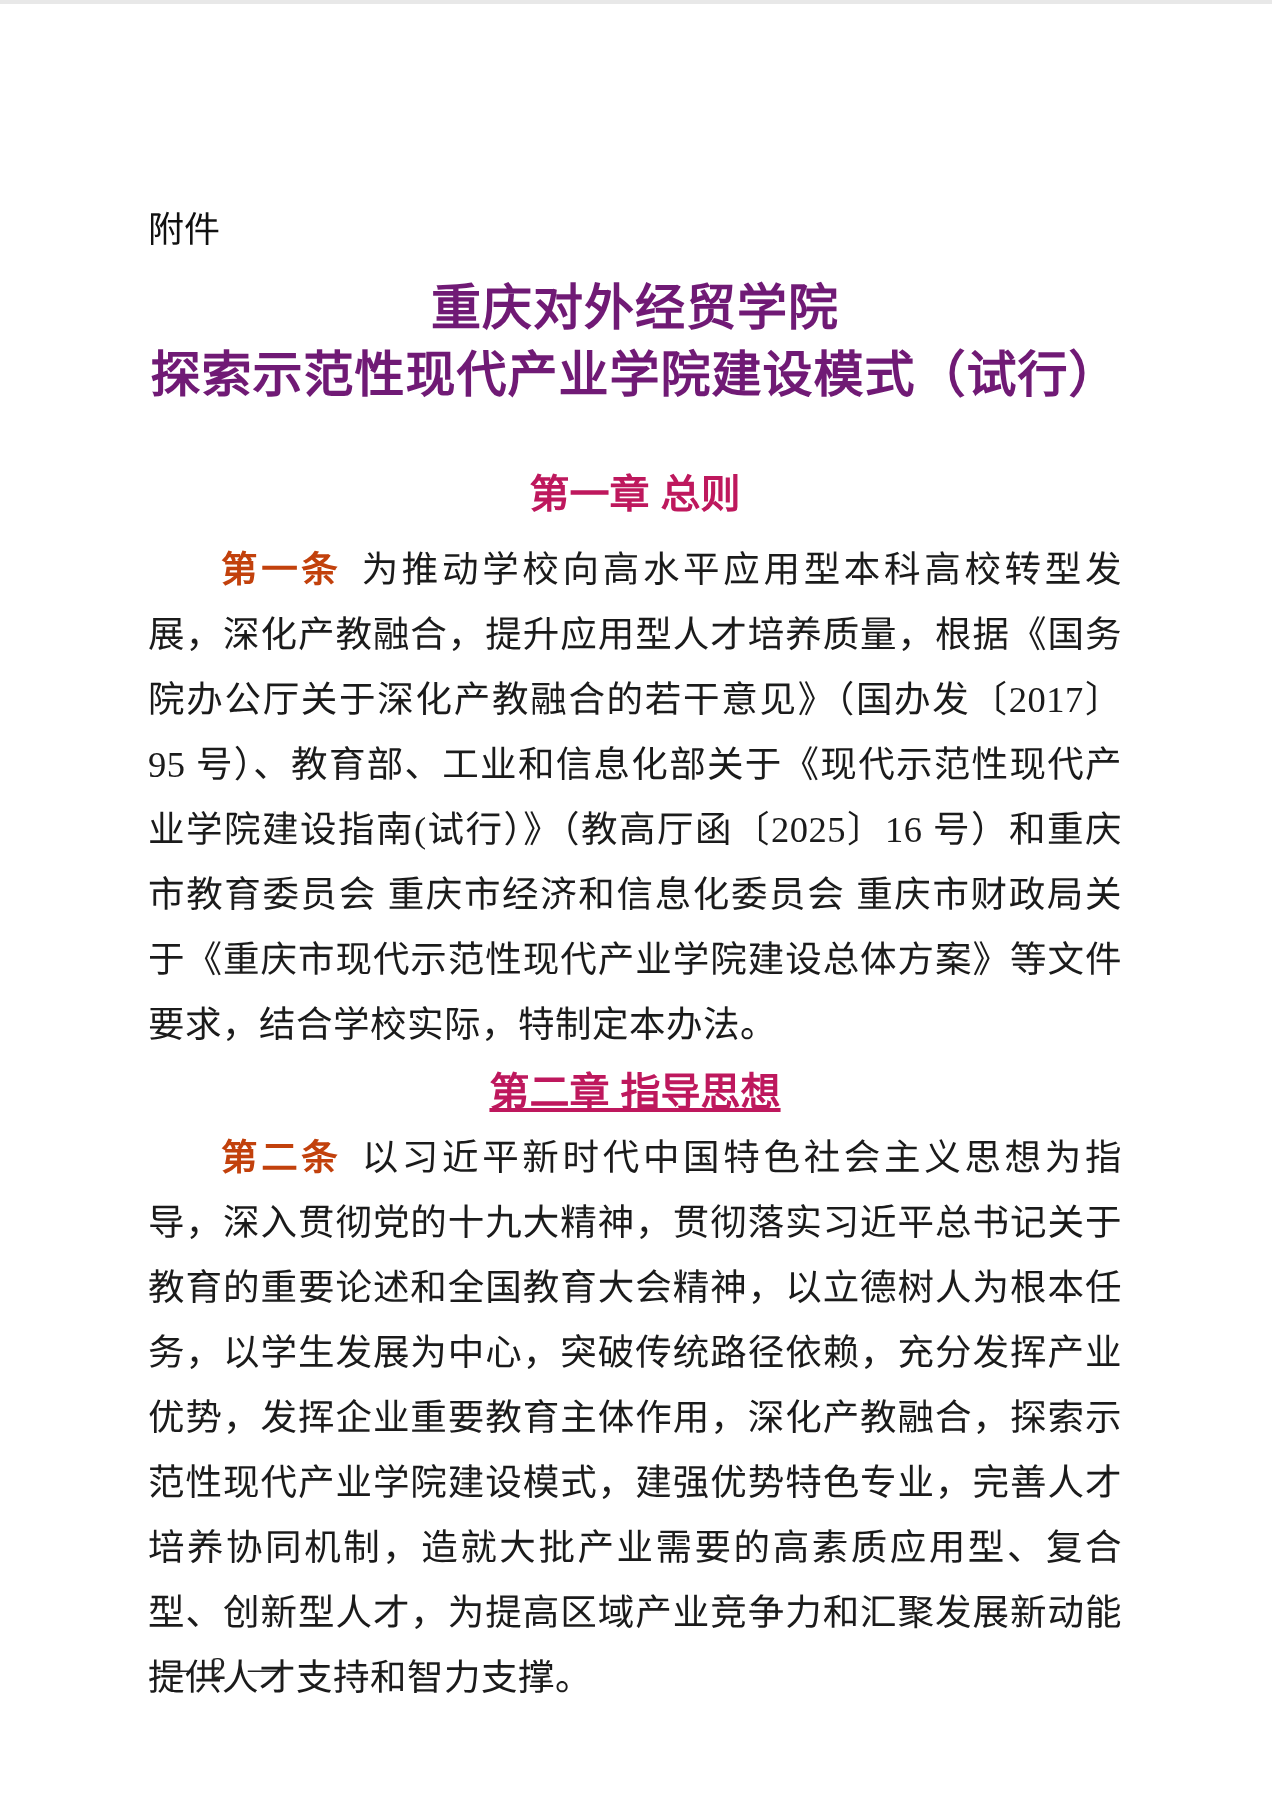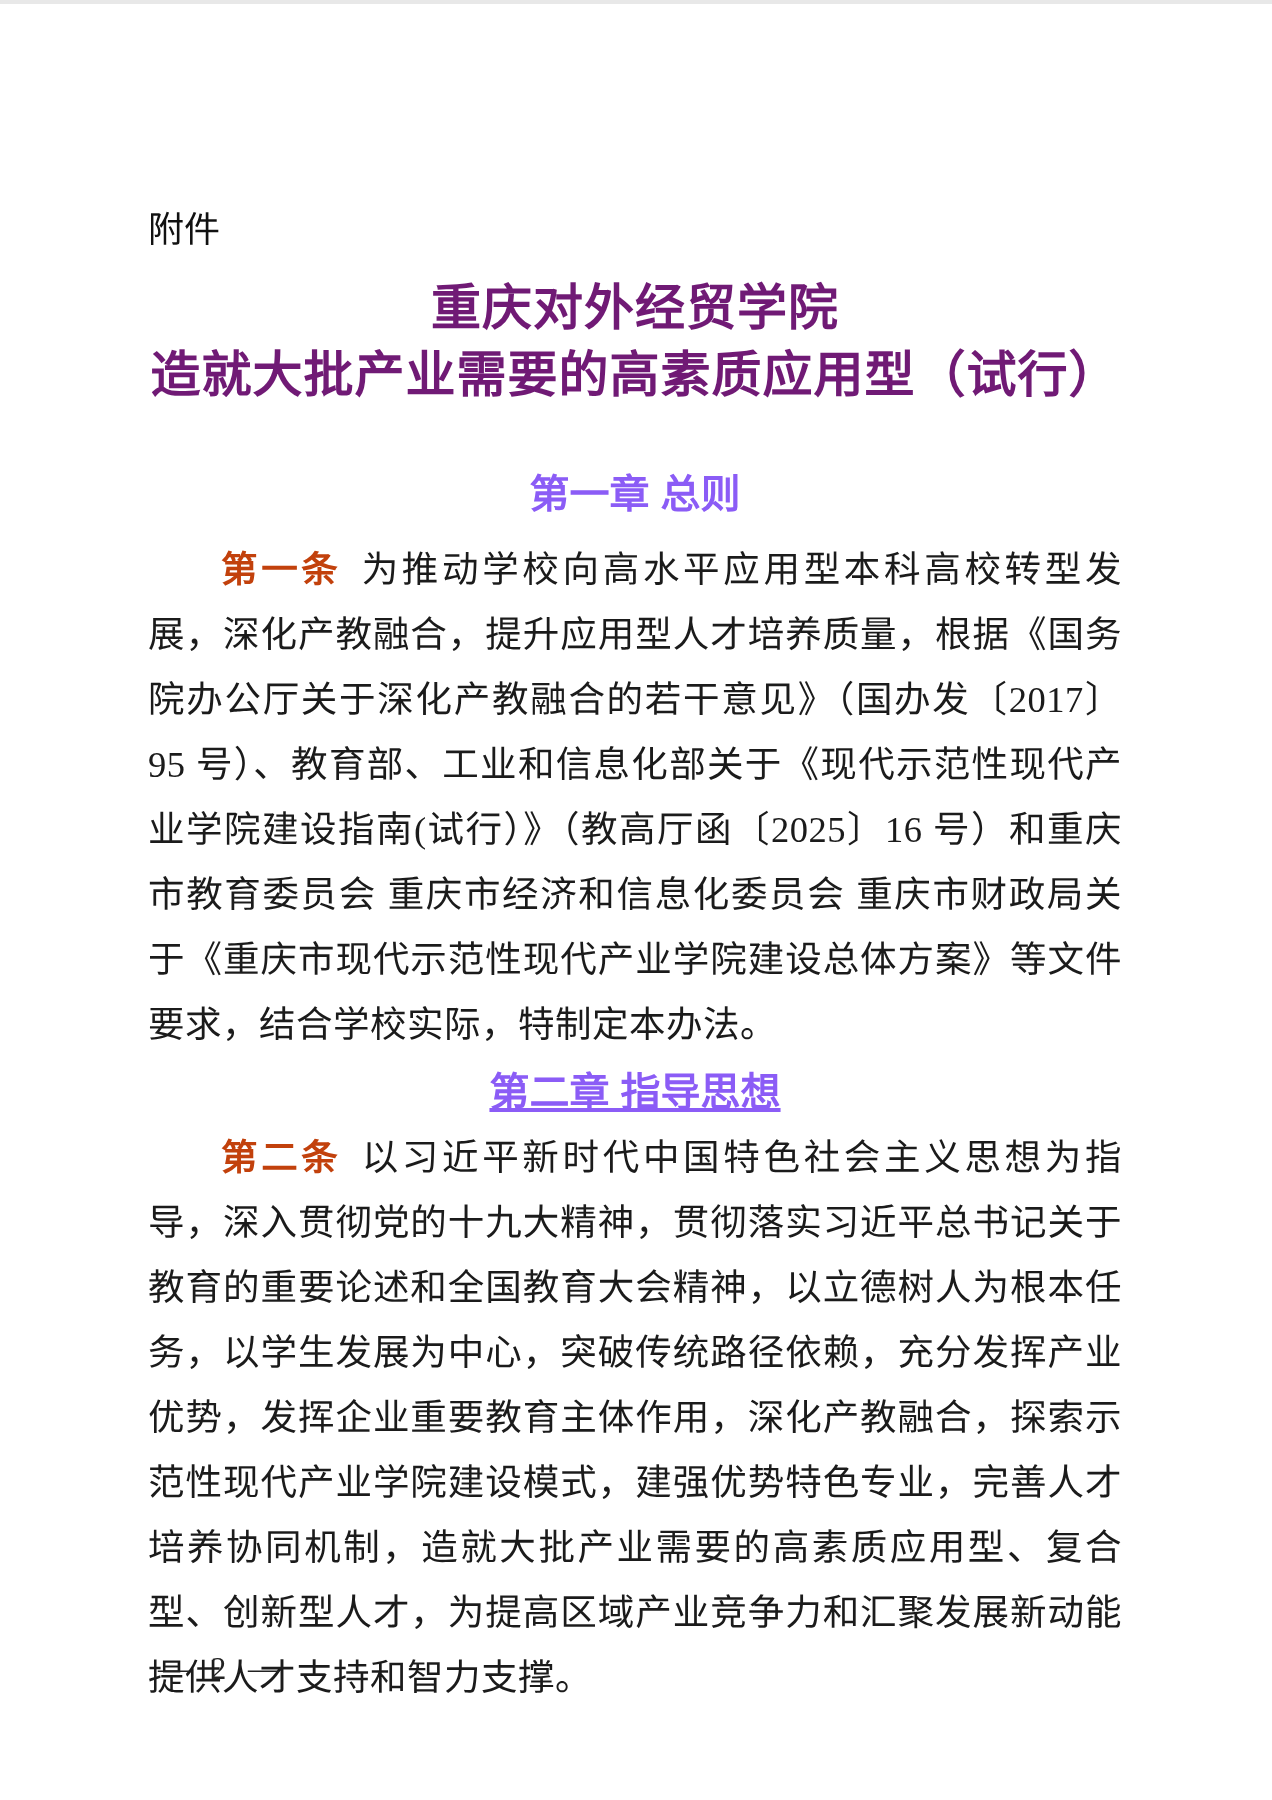--- a/index.html
+++ b/index.html
@@ -42,21 +42,21 @@
     display: block;
     white-space: nowrap;
   }
   .chapter-heading {
     margin: 60px 0 18px 0;
     text-align: center;
     font-family: "Liberation Sans", "DejaVu Sans", sans-serif;
     font-weight: bold;
     font-size: 40px;
     line-height: 50px;
-    color: #8b5cf6;
+    color: #be185d;
   }
   .chapter-heading.tight {
     margin: 10px 0 8px 0;
     text-decoration: underline;
   }
   .article {
     margin: 0;
     font-size: 36.5px;
     line-height: 65px;
     text-align: justify;
@@ -83,21 +83,21 @@
 </head>
 <body>
 
 <div class="page">
   <div class="content">
 
     <div class="attachment">附件</div>
 
     <h1 class="doc-title">
       <span class="title-line">重庆对外经贸学院</span>
-      <span class="title-line">造就大批产业需要的高素质应用型（试行）</span>
+      <span class="title-line">探索示范性现代产业学院建设模式（试行）</span>
     </h1>
 
     <h2 class="chapter-heading">第一章 总则</h2>
 
     <p class="article"><span class="article-label">第一条</span><span class="article-text">为推动学校向高水平应用型本科高校转型发展，深化产教融合，提升应用型人才培养质量，根据《国务院办公厅关于深化产教融合的若干意见》（国办发〔2017〕95 号）、教育部、工业和信息化部关于《现代示范性现代产业学院建设指南(试行）》（教高厅函〔2025〕16 号）和重庆市教育委员会 重庆市经济和信息化委员会 重庆市财政局关于《重庆市现代示范性现代产业学院建设总体方案》等文件要求，结合学校实际，特制定本办法。</span></p>
 
     <h2 class="chapter-heading tight">第二章 指导思想</h2>
 
     <p class="article"><span class="article-label">第二条</span><span class="article-text">以习近平新时代中国特色社会主义思想为指导，深入贯彻党的十九大精神，贯彻落实习近平总书记关于教育的重要论述和全国教育大会精神，以立德树人为根本任务，以学生发展为中心，突破传统路径依赖，充分发挥产业优势，发挥企业重要教育主体作用，深化产教融合，探索示范性现代产业学院建设模式，建强优势特色专业，完善人才培养协同机制，造就大批产业需要的高素质应用型、复合型、创新型人才，为提高区域产业竞争力和汇聚发展新动能提供人才支持和智力支撑。</span></p>
 

